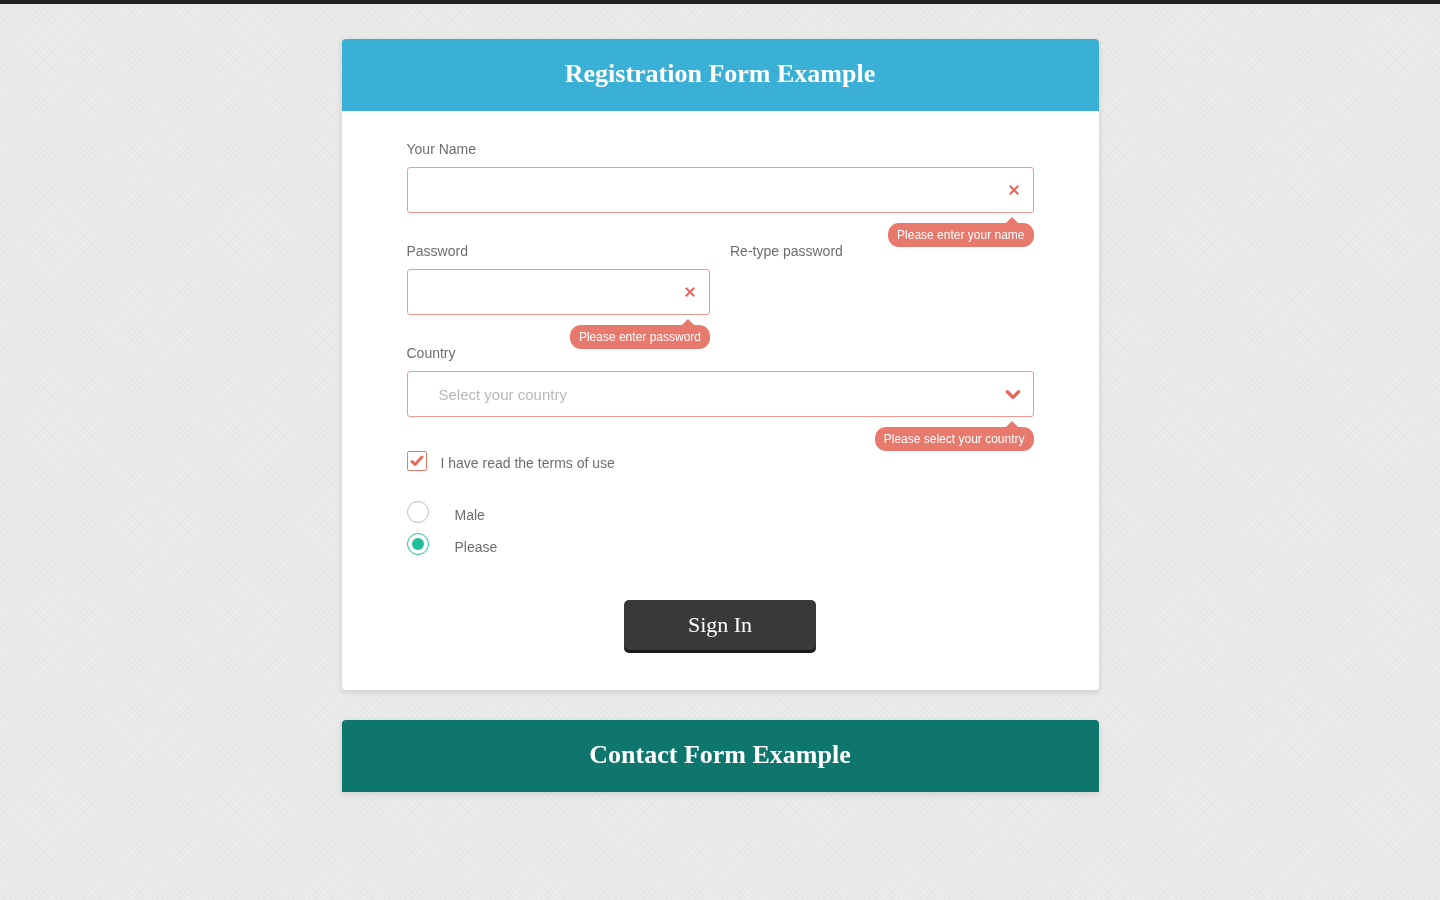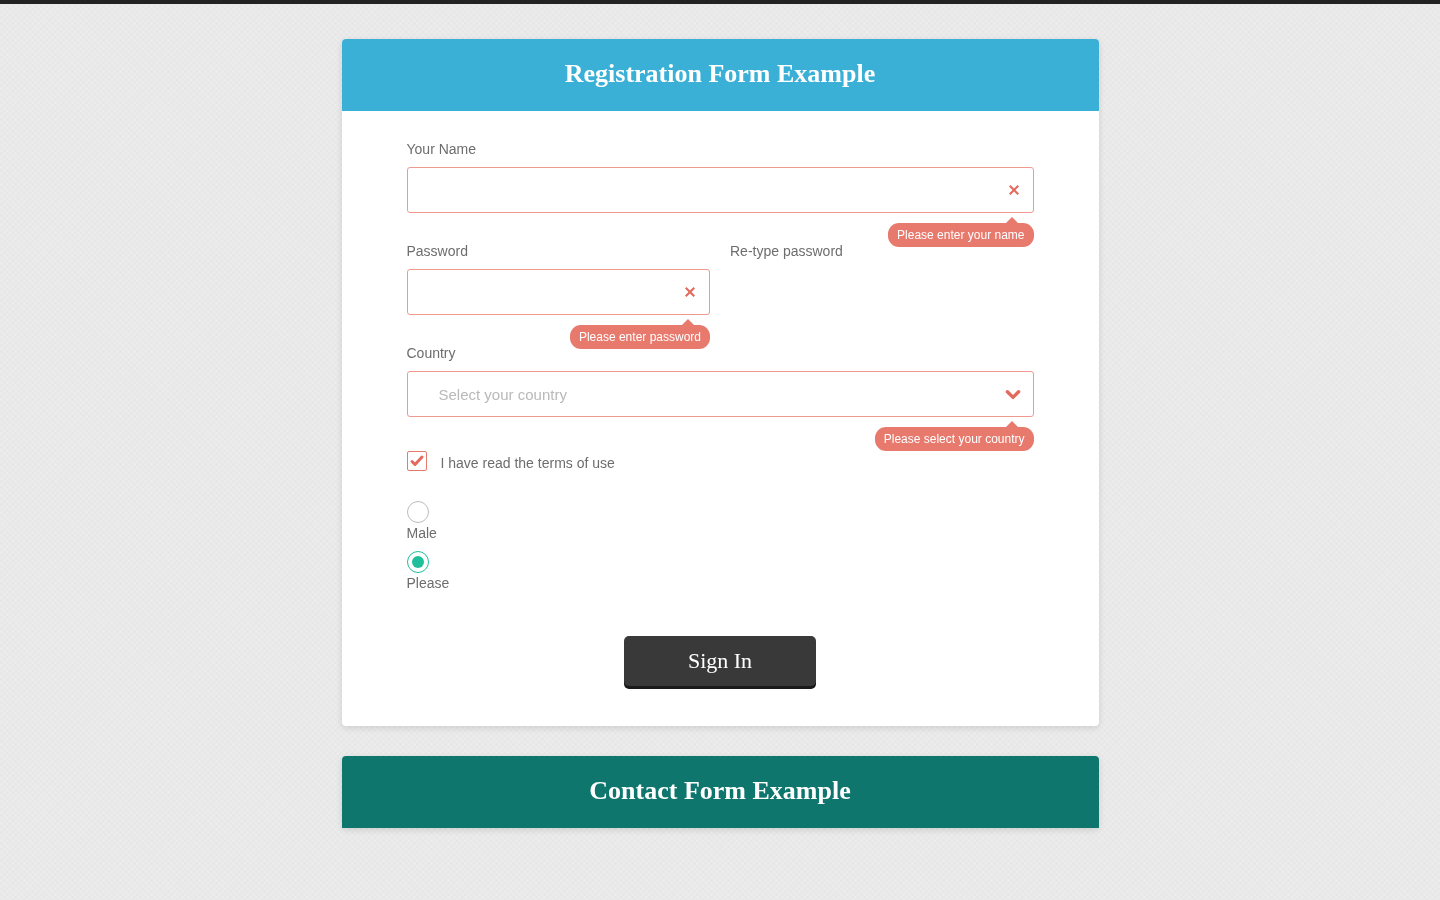--- a/index.html
+++ b/index.html
@@ -127,24 +127,23 @@
     cursor: pointer;
   }
   .chk svg { display: block; }
   .check-text {
     font-size: 14px;
     color: #6d6d6d;
   }
   .radios { margin-top: 10px; }
   .radio-row {
     display: flex;
-    align-items: flex-start;
-    gap: 2px;
+    align-items: flex-end;
+    gap: 26px;
     margin-bottom: 10px;
-    flex-direction: column;
   }
   .radio-outer {
     width: 22px; height: 22px;
     border: 1px solid #bdbdbd;
     border-radius: 50%;
     display: inline-flex;
     align-items: center;
     justify-content: center;
     background: #fff;
     cursor: pointer;

